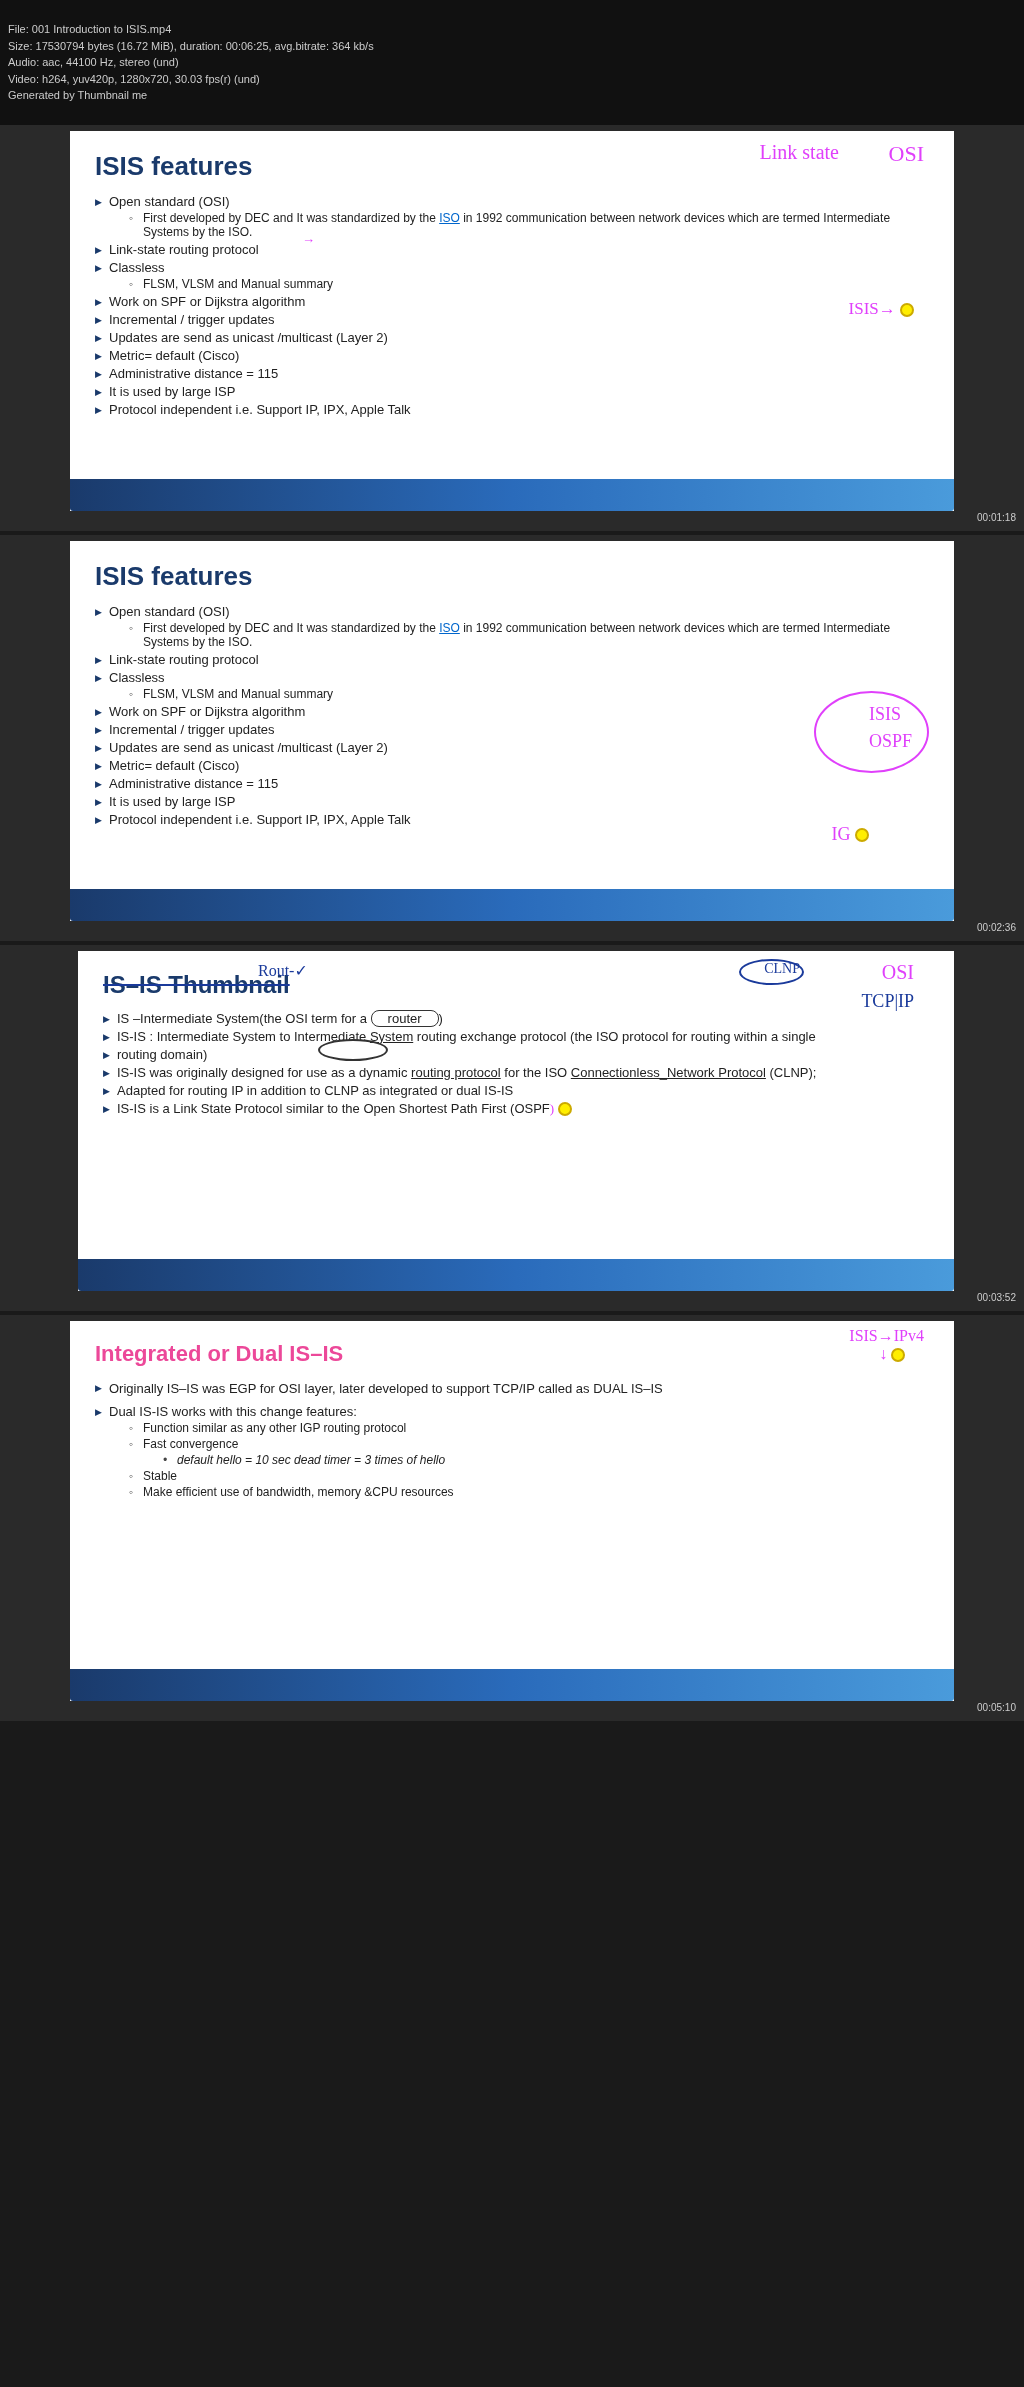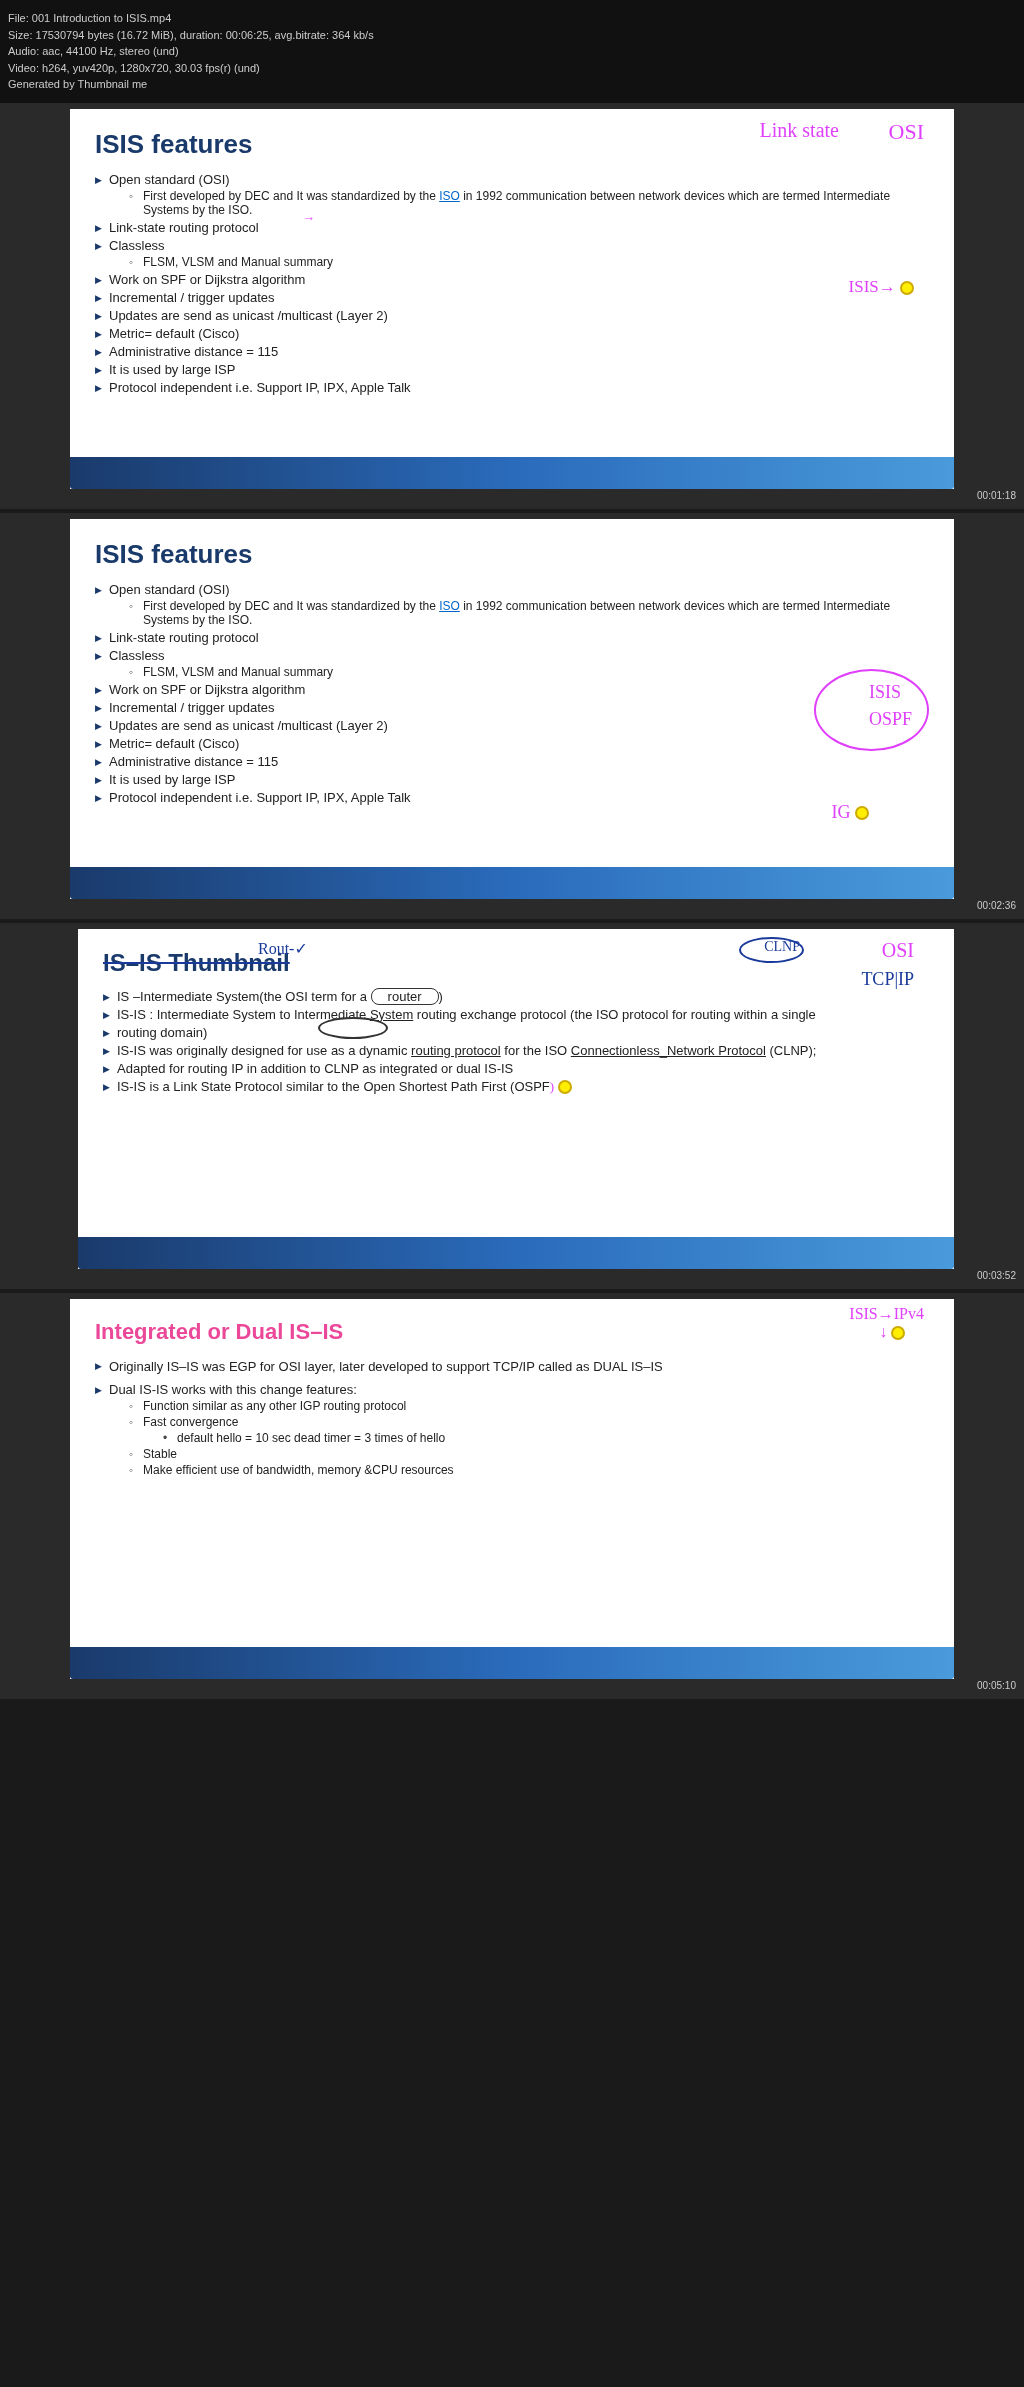--- a/index.html
+++ b/index.html
@@ -5,21 +5,21 @@
     * { margin: 0; padding: 0; box-sizing: border-box; }
     body {
       background: #1a1a1a;
       font-family: Arial, sans-serif;
       width: 1024px;
     }
 
     .video-info {
       color: #ccc;
       font-size: 11px;
-      padding: 10px 8px;
+      padding: 21px 8px;
       background: #111;
       line-height: 1.5;
     }
 
     .slide-title {
       font-size: 26px;
       font-weight: bold;
       color: #1a3a6b;
       margin-bottom: 12px;
       border-bottom: none;
@@ -65,20 +65,21 @@
     ul.sub-list > li::before {
       content: '◦';
       position: absolute;
       left: 0;
       color: #444;
     }
 
     ul.bullet-list {
       list-style: none;
       margin-left: 20px;
+      font-style: italic;
     }
 
     ul.bullet-list > li {
       margin: 2px 0;
       padding-left: 14px;
       position: relative;
       font-size: 12px;
     }
 
     ul.bullet-list > li::before {

